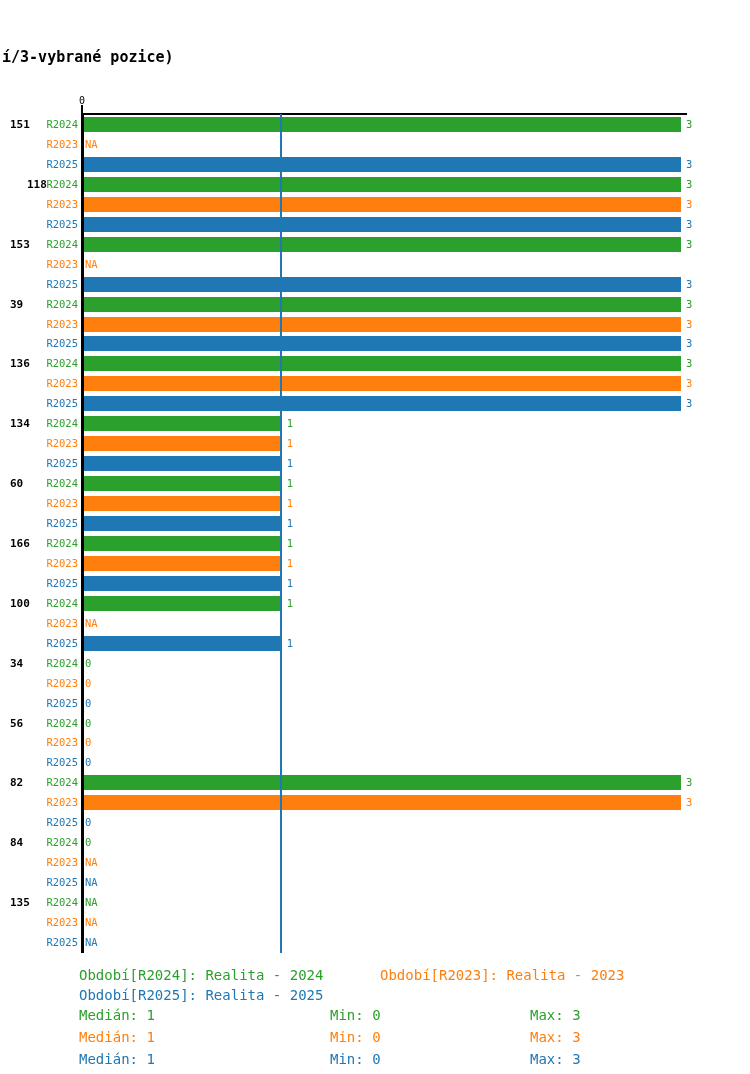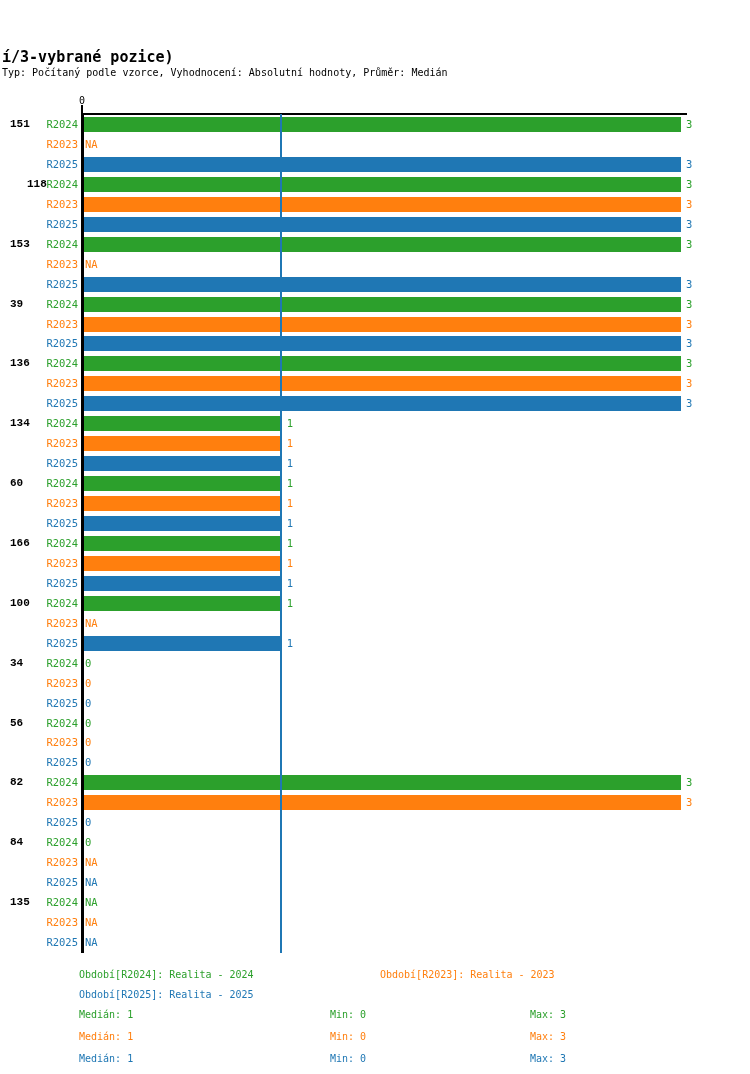--- a/index.html
+++ b/index.html
@@ -16,33 +16,32 @@
 
   .chart { position:absolute; left:0; top:0; width:750px; height:1074px; }
   .axis-zero  { position:absolute; left:75px; top:95px; width:14px; text-align:center; font-size:10px; line-height:11px; }
   .axis-tick  { position:absolute; left:81px; top:105px; width:2px; height:8px; background:#000; }
   .axis-h     { position:absolute; left:81px; top:113px; width:606px; height:2px; background:#000; }
   .axis-v     { position:absolute; left:81px; top:113px; width:3px; height:840px; background:#000; }
   .median-line{ position:absolute; top:114px; height:839px; width:2px; background:#1F77B4; z-index:5; }
 
   .bar         { position:absolute; height:15px; z-index:1; }
   .row-label   { position:absolute; font-size:10.5px; line-height:15px; white-space:pre; }
-  .group-label { position:absolute; font-size:11px; font-weight:bold; line-height:15px; color:#000; white-space:pre;font-family:Liberation Mono, monospace; }
+  .group-label { position:absolute; font-size:11px; font-weight:bold; line-height:15px; color:#000; white-space:pre; }
   .value-label { position:absolute; font-size:10.5px; line-height:15px; white-space:pre; z-index:6; }
 
   .legend { position:absolute; left:0; top:0; width:750px; height:1074px; }
-  .legend-item { position:absolute; font-size:10px; line-height:12px; white-space:pre;text-align:center; }
+  .legend-item { position:absolute; font-size:14px; line-height:12px; white-space:pre;text-align:center; }
 </style>
 </head>
 <body>
 
 <div class="screen">
 
   <div class="title t3">í/3-vybrané pozice)</div>
-  <div class="subtitle">Typ: Počítaný podle vzorce, Vyhodnocení: Absolutní hodnoty, Průměr: Medián</div>
 
   <div class="chart">
     <div class="axis-zero">0</div>
     <div class="axis-tick"></div>
     <div class="axis-h"></div>
     <div class="axis-v"></div>
     <div class="median-line" style="left: 280.2px;"></div>
   <div class="group-label" style="left: 10px; top: 117px;">151</div>
       <div class="row-label" style="left: 40px; top: 117px; width: 38px; text-align: right; color: rgb(44, 160, 44);">R2024</div>
       <div class="bar" style="left: 84px; top: 117px; width: 597.1px; background: rgb(44, 160, 44);"></div>

